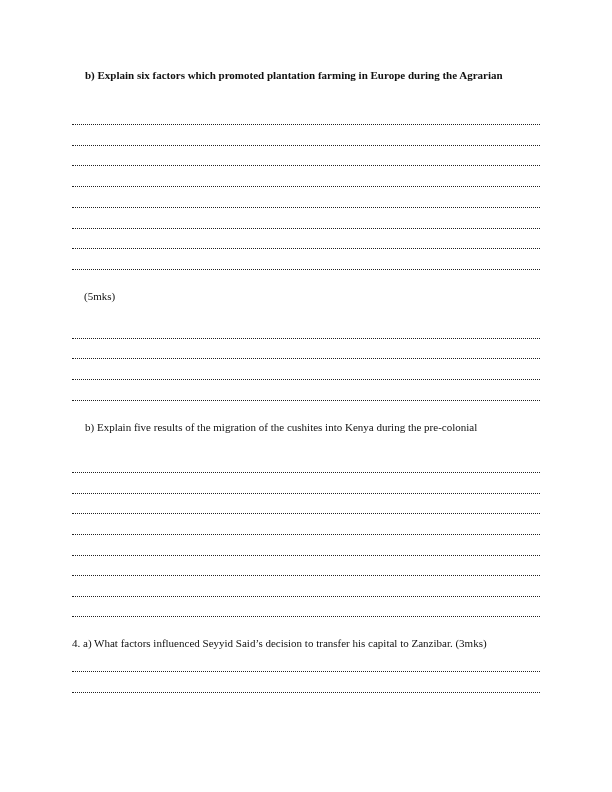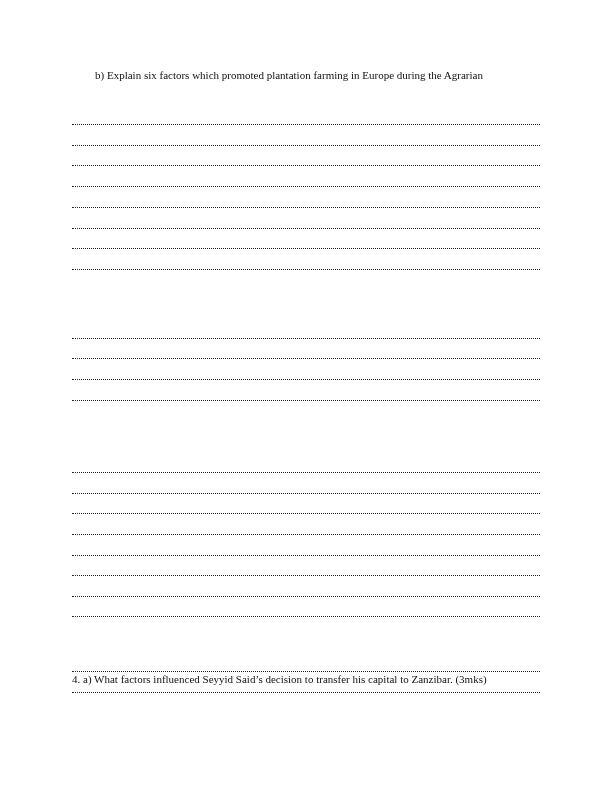--- a/index.html
+++ b/index.html
@@ -6,55 +6,57 @@
     body { width: 612px; height: 792px; position: relative; overflow: hidden;
       font-family: "Liberation Serif", "DejaVu Serif", serif; color: #111; }
     .q { position: absolute; font-size: 11px; line-height: 14.5px; }
     .q .cont { display: block; }
     .line { position: absolute; left: 72px; width: 468px; height: 0;
       border-top: 1.4px dotted #222; }
   </style>
 </head>
 <body>
 
-<div class="q" style="left:95px; top:68px;">
+<div class="q" style="left:85px; top:68px;font-weight:bold;">
   <span class="cont">b) Explain six factors which promoted plantation farming in Europe during the Agrarian</span>
 </div>
 <div>
   <div class="line" style="top:124px"></div>
   <div class="line" style="top:145px"></div>
   <div class="line" style="top:165px"></div>
   <div class="line" style="top:186px"></div>
   <div class="line" style="top:207px"></div>
   <div class="line" style="top:228px"></div>
   <div class="line" style="top:248px"></div>
   <div class="line" style="top:269px"></div>
 </div>
 
 <div class="q" style="left:72px; top:289px;">
+  <span class="cont" style="padding-left:12px">(5mks)</span>
 </div>
 <div>
   <div class="line" style="top:338px"></div>
   <div class="line" style="top:358px"></div>
   <div class="line" style="top:379px"></div>
   <div class="line" style="top:400px"></div>
 </div>
 
 <div class="q" style="left:85px; top:420px;">
+  <span class="cont">b) Explain five results of the migration of the cushites into Kenya during the pre-colonial</span>
 </div>
 <div>
   <div class="line" style="top:472px"></div>
   <div class="line" style="top:493px"></div>
   <div class="line" style="top:513px"></div>
   <div class="line" style="top:534px"></div>
   <div class="line" style="top:555px"></div>
   <div class="line" style="top:575px"></div>
   <div class="line" style="top:596px"></div>
   <div class="line" style="top:616px"></div>
 </div>
 
-<div class="q" style="left:72px; top:636px;margin-top:36px;">
+<div class="q" style="left:72px; top:636px;">
   <span class="cont">4. a) What factors influenced Seyyid Said’s decision to transfer his capital to Zanzibar. (3mks)</span>
 </div>
 <div>
   <div class="line" style="top:671px"></div>
   <div class="line" style="top:692px"></div>
 </div>
 
 </body></html>

